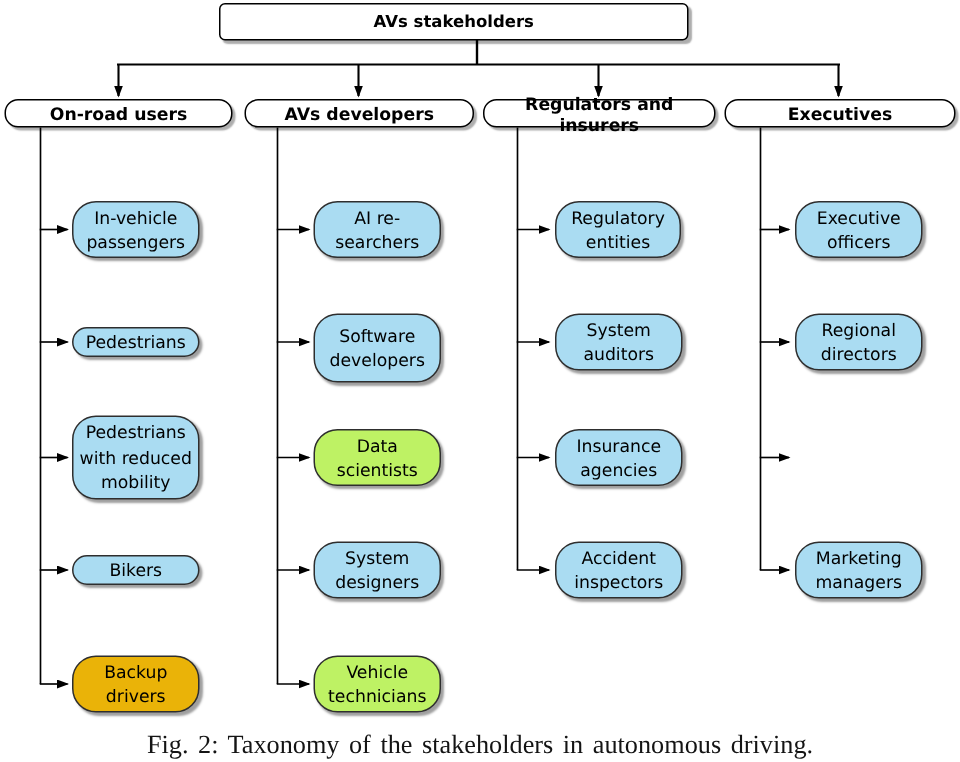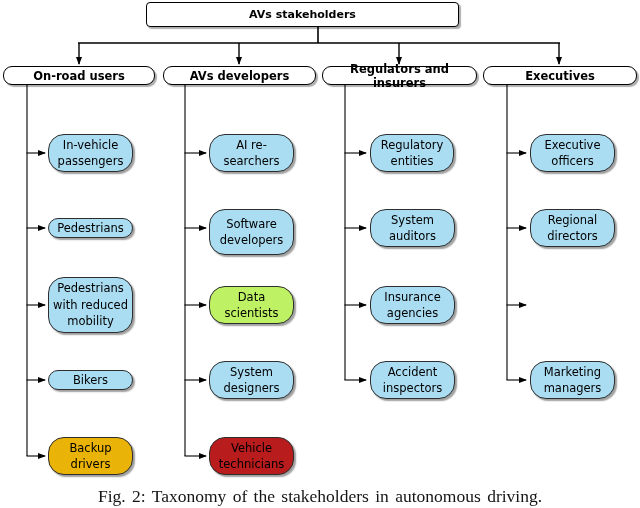--- a/index.html
+++ b/index.html
@@ -124,21 +124,21 @@
 drivers</div>
 
   <div class="node child" style="left: 209px; top: 134px; width: 85px; height: 38px; background: rgb(170, 220, 242);">AI re-
 searchers</div>
   <div class="node child" style="left: 209px; top: 209px; width: 85px; height: 46px; background: rgb(170, 220, 242);">Software
 developers</div>
   <div class="node child" style="left: 209px; top: 286px; width: 85px; height: 38px; background: #bef264;">Data
 scientists</div>
   <div class="node child" style="left: 209px; top: 361px; width: 85px; height: 38px; background: rgb(170, 220, 242);">System
 designers</div>
-  <div class="node child" style="left: 209px; top: 437px; width: 85px; height: 38px; background: #b91c1c;">Vehicle
+  <div class="node child" style="left: 209px; top: 437px; width: 85px; height: 38px; background: #bef264;">Vehicle
 technicians</div>
 
   <div class="node child" style="left: 370px; top: 134px; width: 84px; height: 38px; background: rgb(170, 220, 242);">Regulatory
 entities</div>
   <div class="node child" style="left: 370px; top: 209px; width: 85px; height: 38px; background: rgb(170, 220, 242);">System
 auditors</div>
   <div class="node child" style="left: 370px; top: 286px; width: 85px; height: 38px; background: rgb(170, 220, 242);">Insurance
 agencies</div>
   <div class="node child" style="left: 370px; top: 361px; width: 85px; height: 38px; background: rgb(170, 220, 242);">Accident
 inspectors</div>

